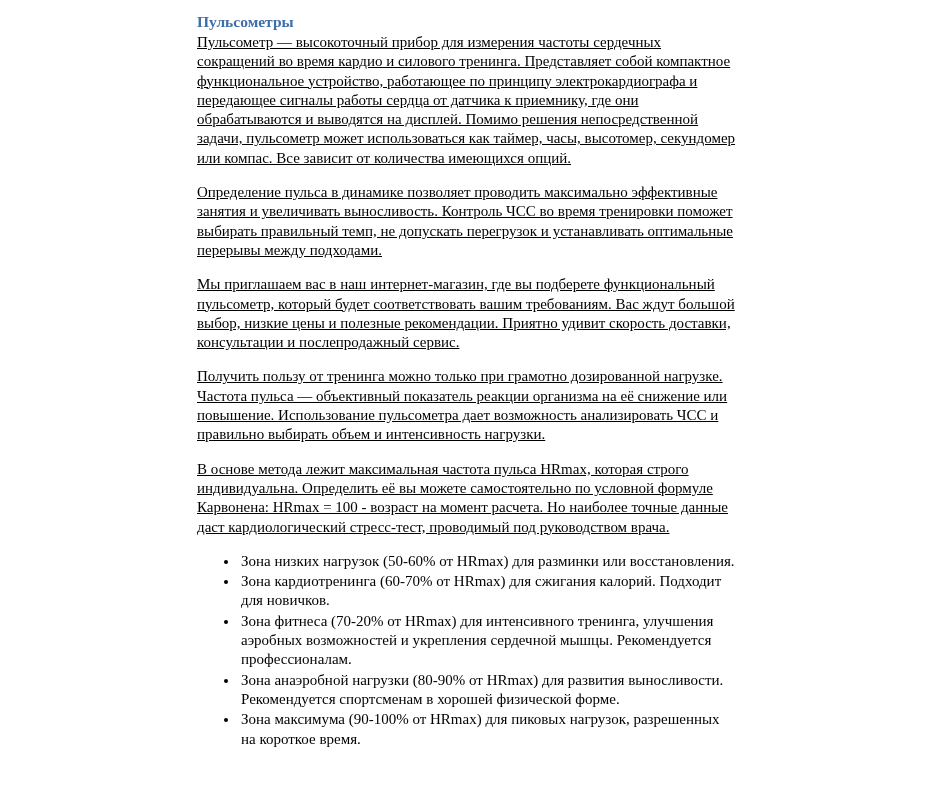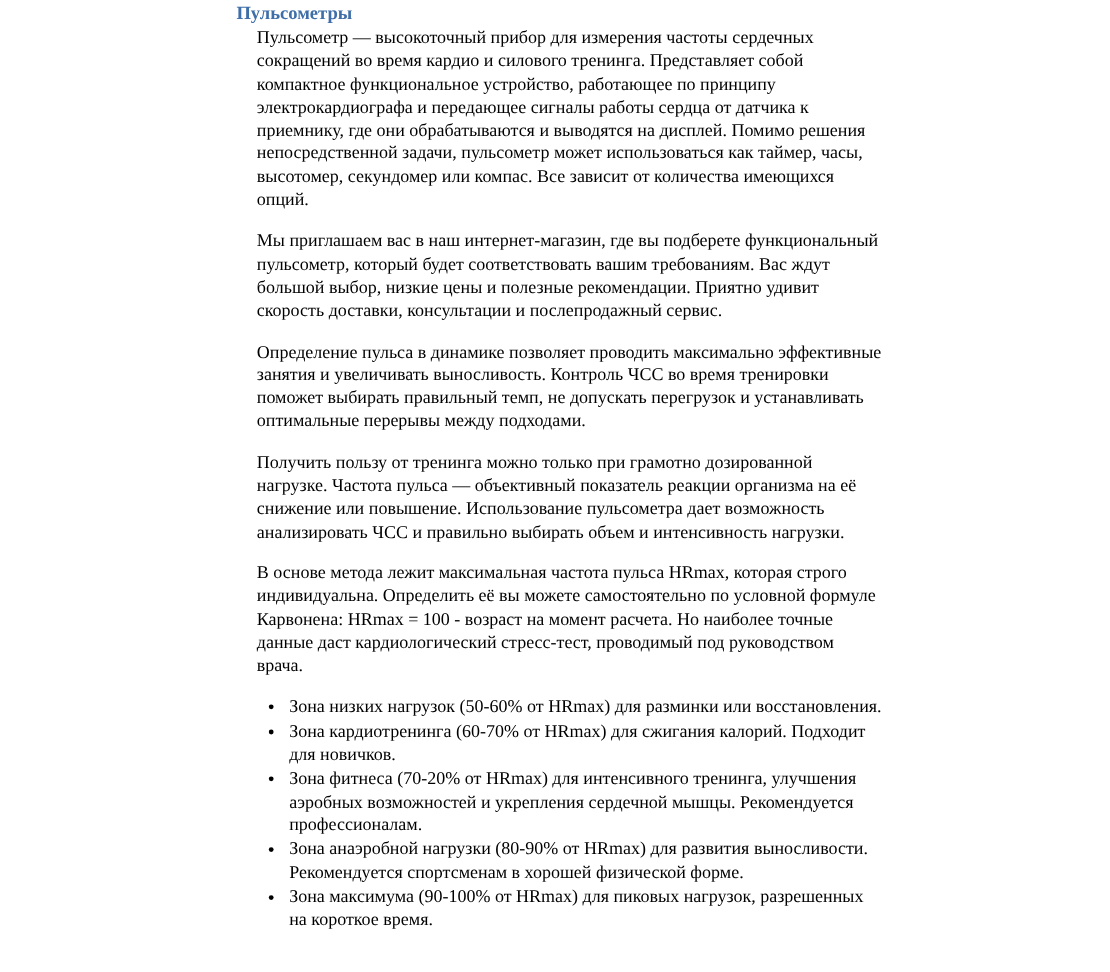--- a/index.html
+++ b/index.html
@@ -9,60 +9,61 @@
   }
   body {
     width: 925px;
     height: 810px;
     overflow: hidden;
     font-family: "Liberation Serif", "DejaVu Serif", serif;
     color: #000000;
   }
   .page {
     box-sizing: border-box;
-    padding: 2px 188px 0 197px;
+    padding: 12px 188px 0 197px;
   }
   .doc {
     width: 540px;
     font-size: 15px;
     line-height: 19.3px;
   }
   h1, h2, h3 {
     font-family: "Liberation Serif", "DejaVu Serif", serif;
     font-size: 15.5px;
     line-height: 19px;
     font-weight: bold;
     color: #3f6fa8;
     margin: 21px 0 2px 0;
   }
   h1.first {
     margin-top: 0;
   }
   p {
-    margin: 0 0 15px 17px;
+    margin: 0 0 15px 0;
+    text-decoration: underline;
   }
   ul {
     margin: 0 0 15px 0;
     padding: 0 0 0 42px;
   }
   li {
     margin: 0 0 1px 0;
     padding-left: 2px;
   }
 </style>
 </head>
 <body>
 
 <div class="page">
   <div class="doc">
 
     <h1 class="first">Пульсометры</h1>
     <p>Пульсометр — высокоточный прибор для измерения частоты сердечных сокращений во время кардио и силового тренинга. Представляет собой компактное функциональное устройство, работающее по принципу электрокардиографа и передающее сигналы работы сердца от датчика к приемнику, где они обрабатываются и выводятся на дисплей. Помимо решения непосредственной задачи, пульсометр может использоваться как таймер, часы, высотомер, секундомер или компас. Все зависит от количества имеющихся опций.</p>
+    <p>Определение пульса в динамике позволяет проводить максимально эффективные занятия и увеличивать выносливость. Контроль ЧСС во время тренировки поможет выбирать правильный темп, не допускать перегрузок и устанавливать оптимальные перерывы между подходами.</p>
     <p>Мы приглашаем вас в наш интернет-магазин, где вы подберете функциональный пульсометр, который будет соответствовать вашим требованиям. Вас ждут большой выбор, низкие цены и полезные рекомендации. Приятно удивит скорость доставки, консультации и послепродажный сервис.</p>
-    <p>Определение пульса в динамике позволяет проводить максимально эффективные занятия и увеличивать выносливость. Контроль ЧСС во время тренировки поможет выбирать правильный темп, не допускать перегрузок и устанавливать оптимальные перерывы между подходами.</p>
 
     <p>Получить пользу от тренинга можно только при грамотно дозированной нагрузке. Частота пульса — объективный показатель реакции организма на её снижение или повышение. Использование пульсометра дает возможность анализировать ЧСС  и правильно выбирать объем и интенсивность нагрузки.</p>
     <p>В основе метода лежит максимальная частота пульса HRmax, которая строго индивидуальна. Определить её вы можете самостоятельно по условной формуле Карвонена:  HRmax = 100 - возраст на момент расчета. Но наиболее точные данные даст кардиологический стресс-тест, проводимый под руководством врача.</p>
 
     <ul>
       <li>Зона низких нагрузок (50-60% от HRmax) для разминки или восстановления.</li>
       <li>Зона кардиотренинга (60-70% от HRmax) для сжигания калорий. Подходит для новичков.</li>
       <li>Зона  фитнеса (70-20% от HRmax) для интенсивного тренинга, улучшения аэробных возможностей и укрепления сердечной мышцы. Рекомендуется профессионалам.</li>
       <li>Зона анаэробной нагрузки (80-90% от HRmax) для развития выносливости. Рекомендуется спортсменам в хорошей физической форме.</li>
       <li>Зона максимума (90-100% от HRmax) для пиковых нагрузок, разрешенных на короткое время.</li>

